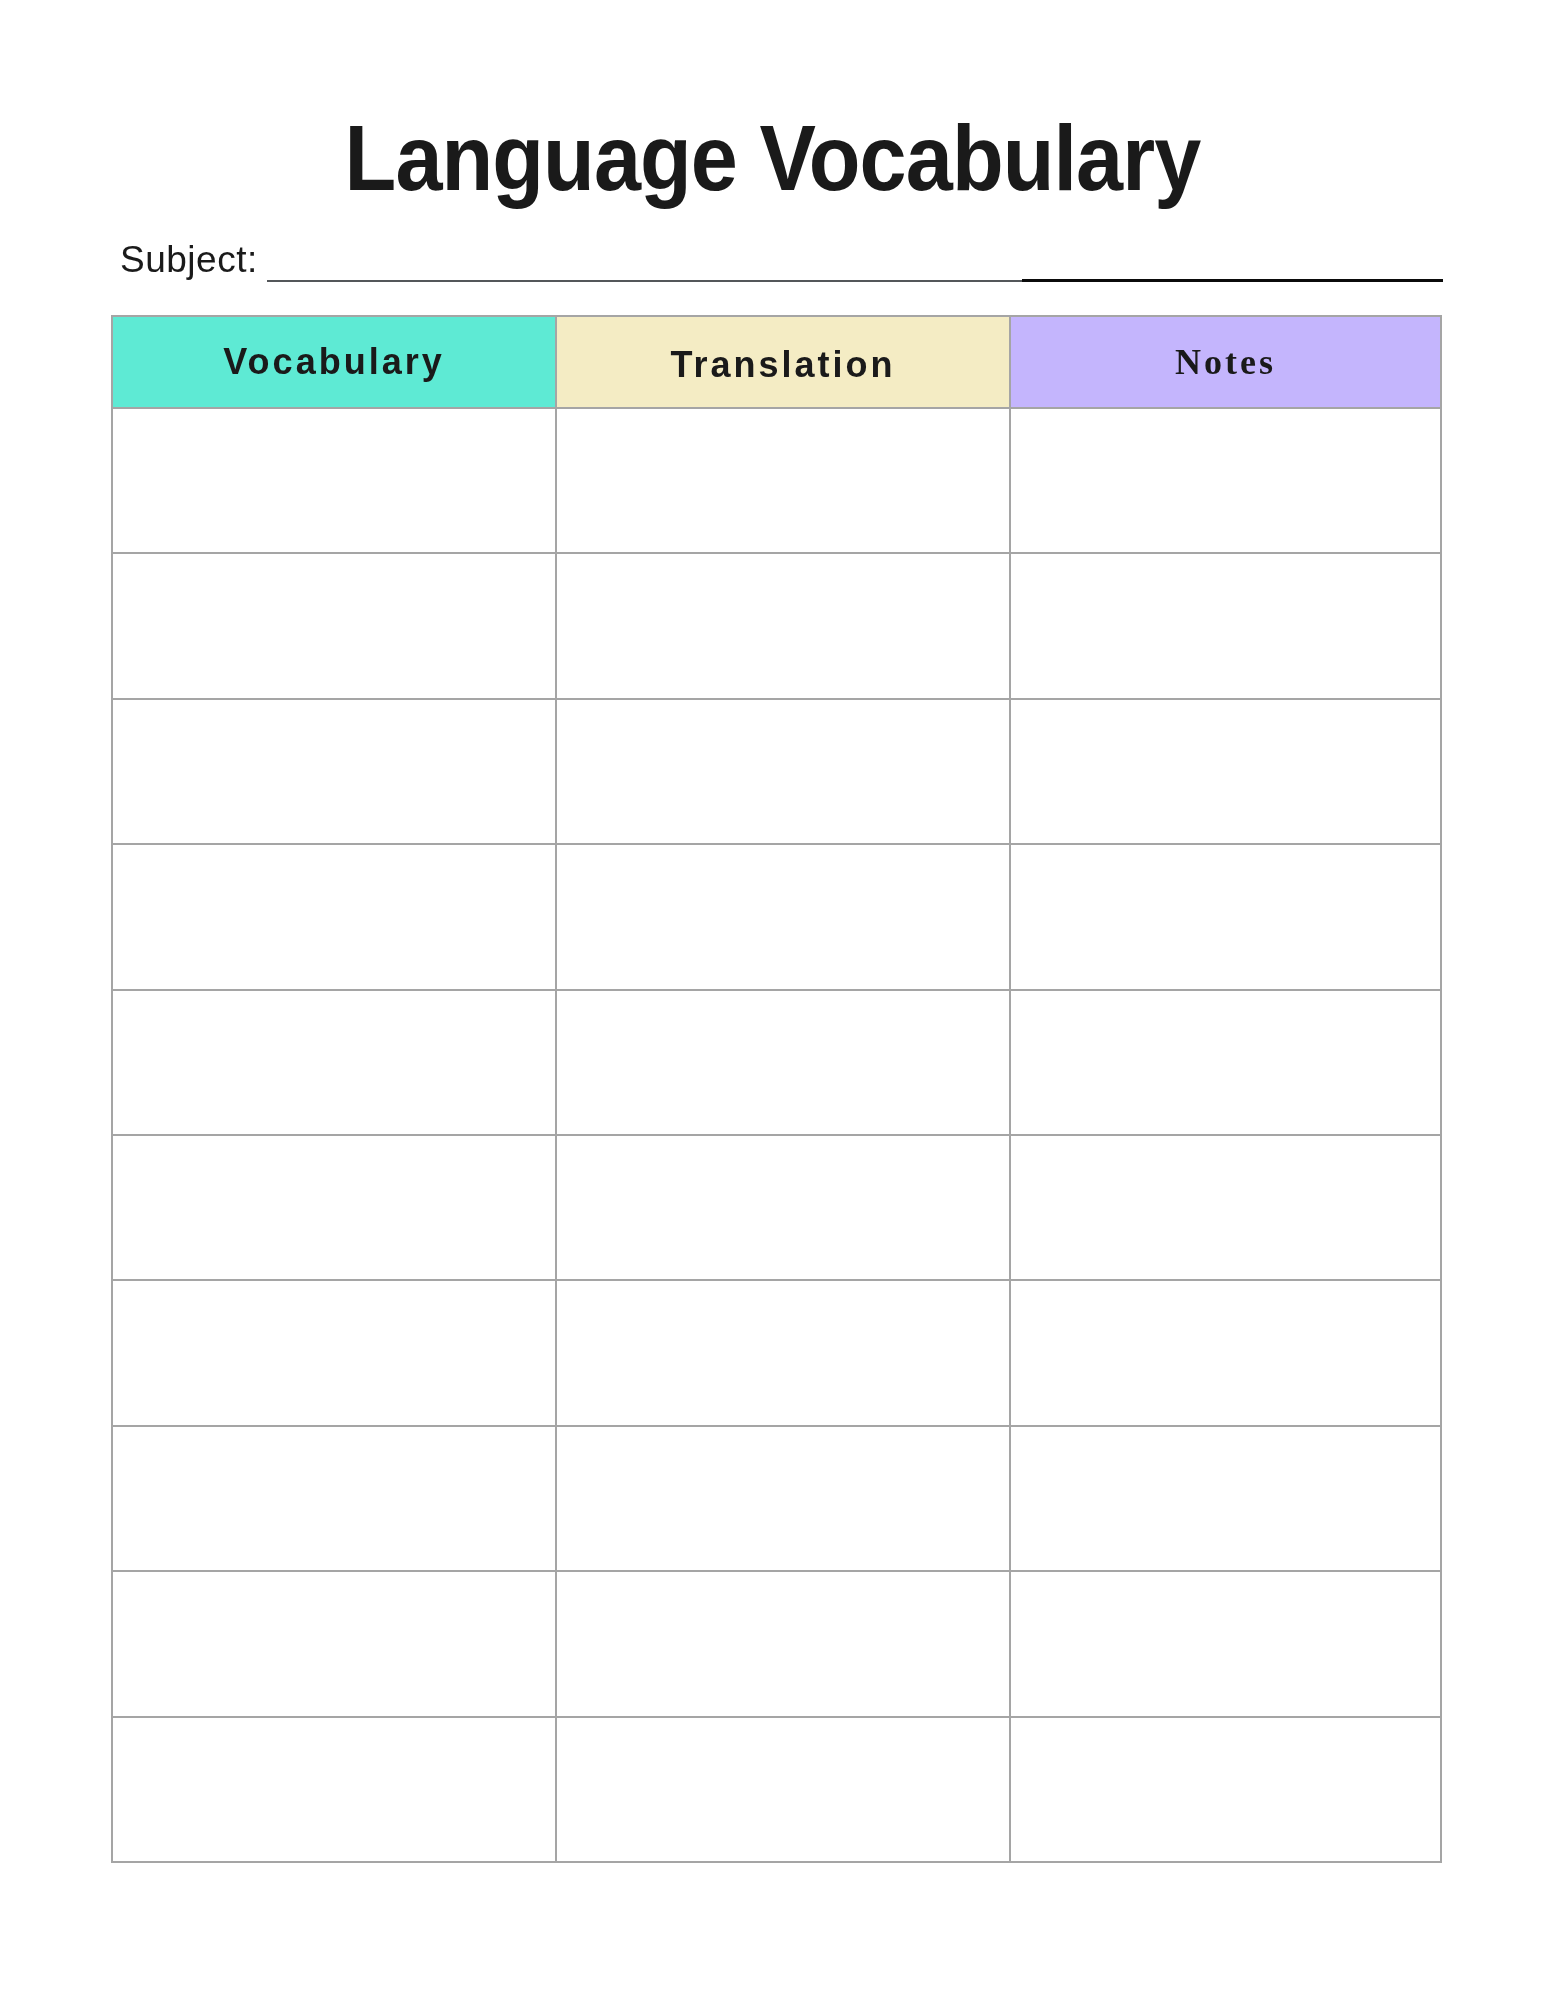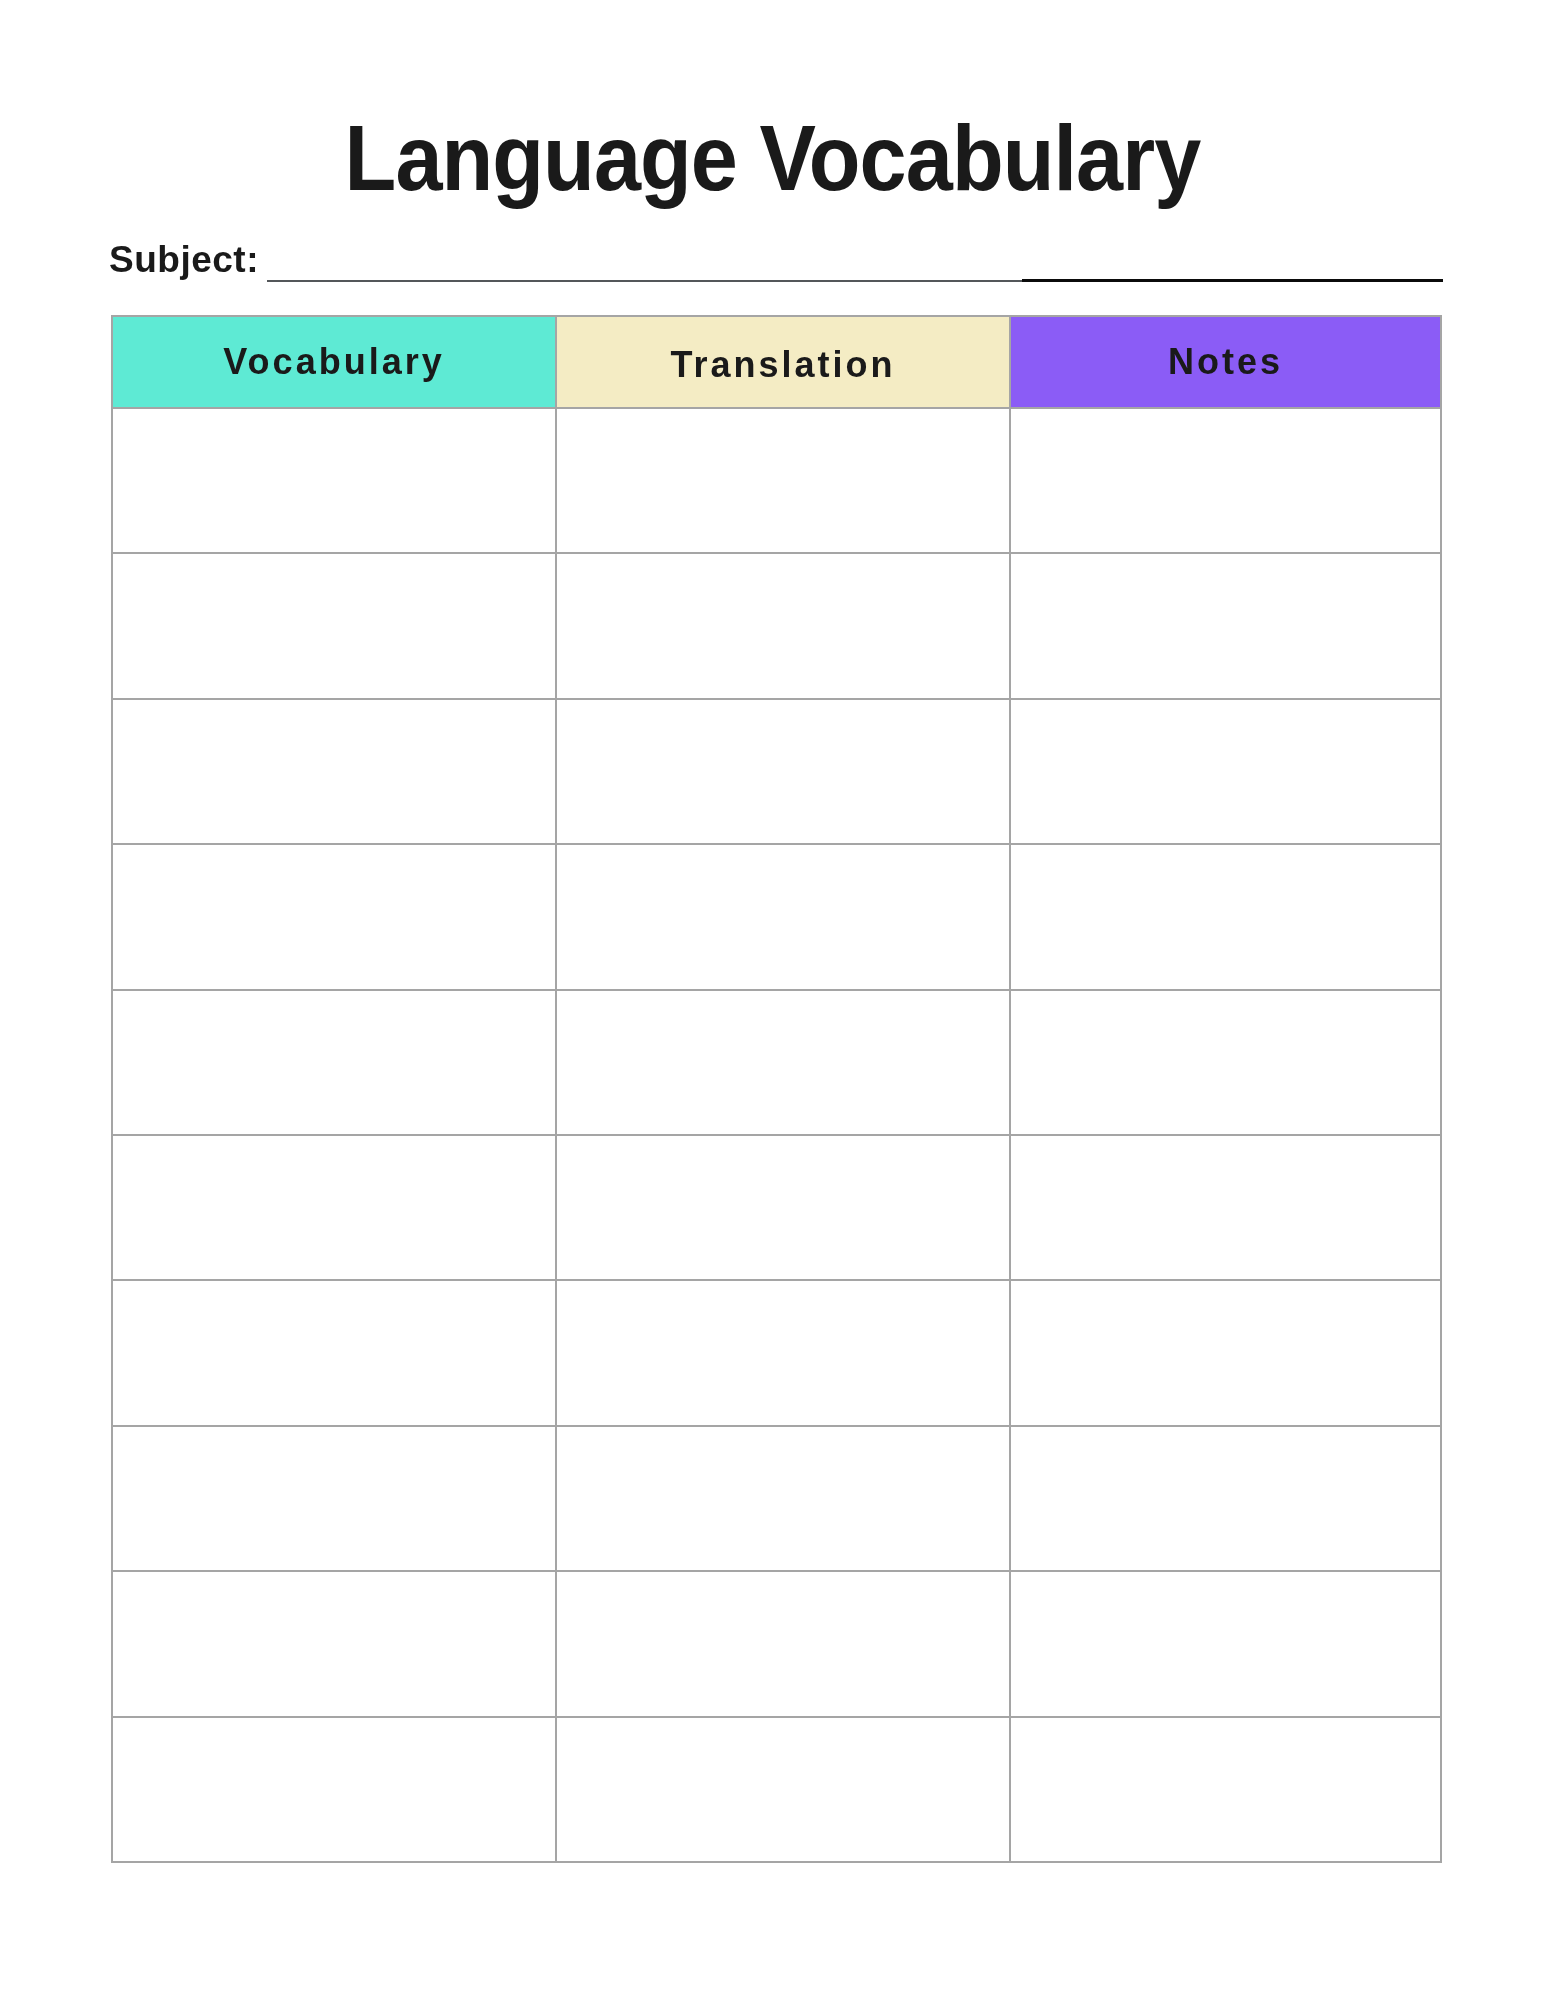--- a/index.html
+++ b/index.html
@@ -17,22 +17,22 @@
     width:1545px;height:2000px;position:relative;overflow:hidden;
     font-family:"Liberation Sans", sans-serif;color:var(--text);
   }
   .page-title{
     position:absolute;top:112px;left:0;width:1545px;
     text-align:center;font-size:92px;line-height:92px;font-weight:700;
     letter-spacing:-1px;transform:scaleX(0.92);transform-origin:center;
     white-space:nowrap;
   }
   .subject-label{
-    position:absolute;left:109px;top:238px;
-    font-size:37px;line-height:44px;font-weight:700;letter-spacing:.5px;
+    position:absolute;left:120px;top:238px;
+    font-size:37px;line-height:44px;font-weight:400;letter-spacing:.5px;
     white-space:nowrap;
   }
   .subject-line-left{
     position:absolute;left:267px;top:280px;width:755px;height:2px;
     background:var(--subject-line-left);
   }
   .subject-line-right{
     position:absolute;left:1022px;top:279px;width:421px;height:3px;
     background:var(--subject-line-right);
   }
@@ -64,21 +64,21 @@
 <h1 class="page-title">Language Vocabulary</h1>
 
 <div class="subject-label">Subject:</div>
 
 <div class="subject-line-left"></div>
 <div class="subject-line-right"></div>
 
 <div class="vocab-table" id="vocab-table">
   <div class="th c-pink" style="background: #5eead4;">Vocabulary</div>
   <div class="th c-cream th-offset" style="background: rgb(244, 236, 196);">Translation</div>
-  <div class="th c-pink" style="background: #8b5cf6;">Notes</div>
+  <div class="th c-pink" style="background: #c4b5fd; font-family: Liberation Serif, serif;">Notes</div>
 
 <div class="td"></div>
     <div class="td"></div>
     <div class="td"></div>
     <div class="td"></div>
     <div class="td"></div>
     <div class="td"></div>
     <div class="td"></div>
     <div class="td"></div>
     <div class="td"></div>

